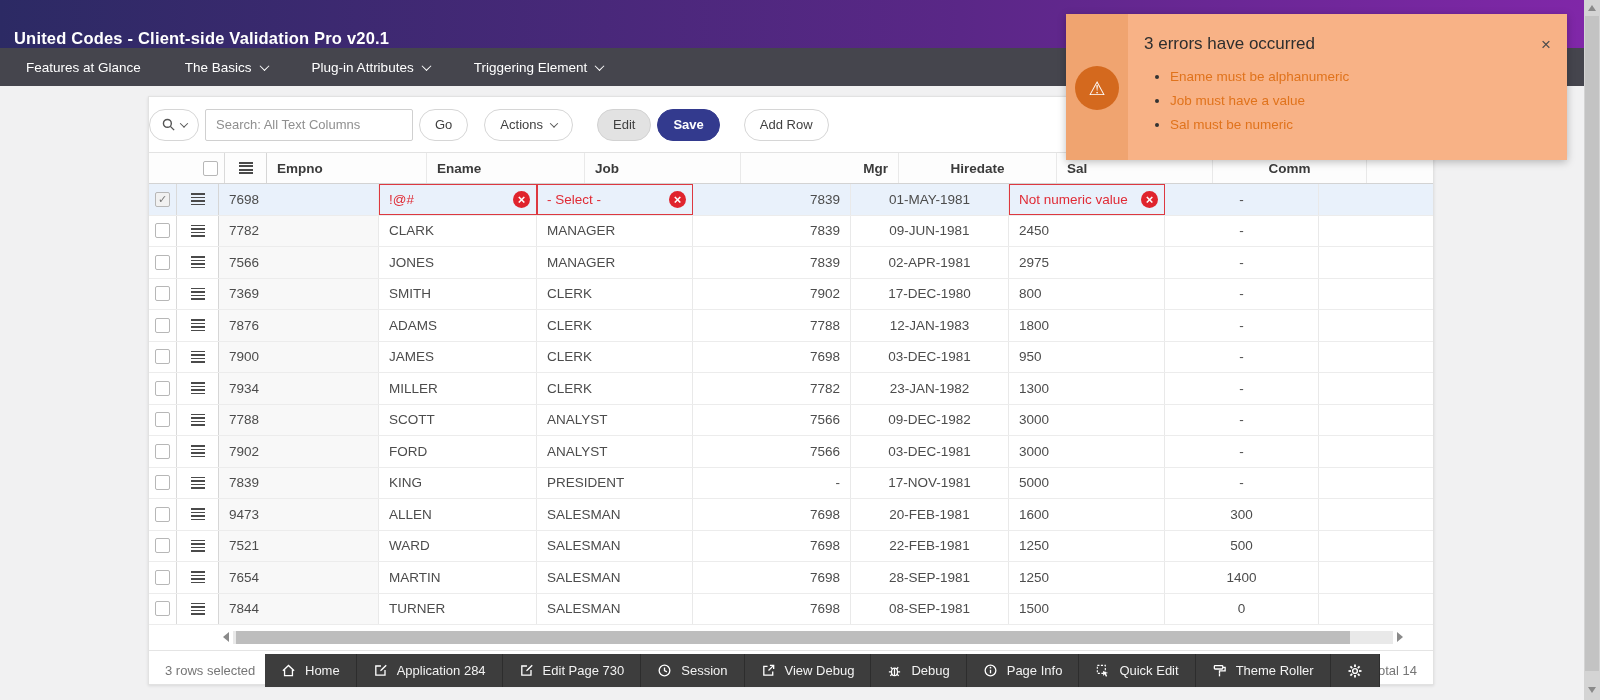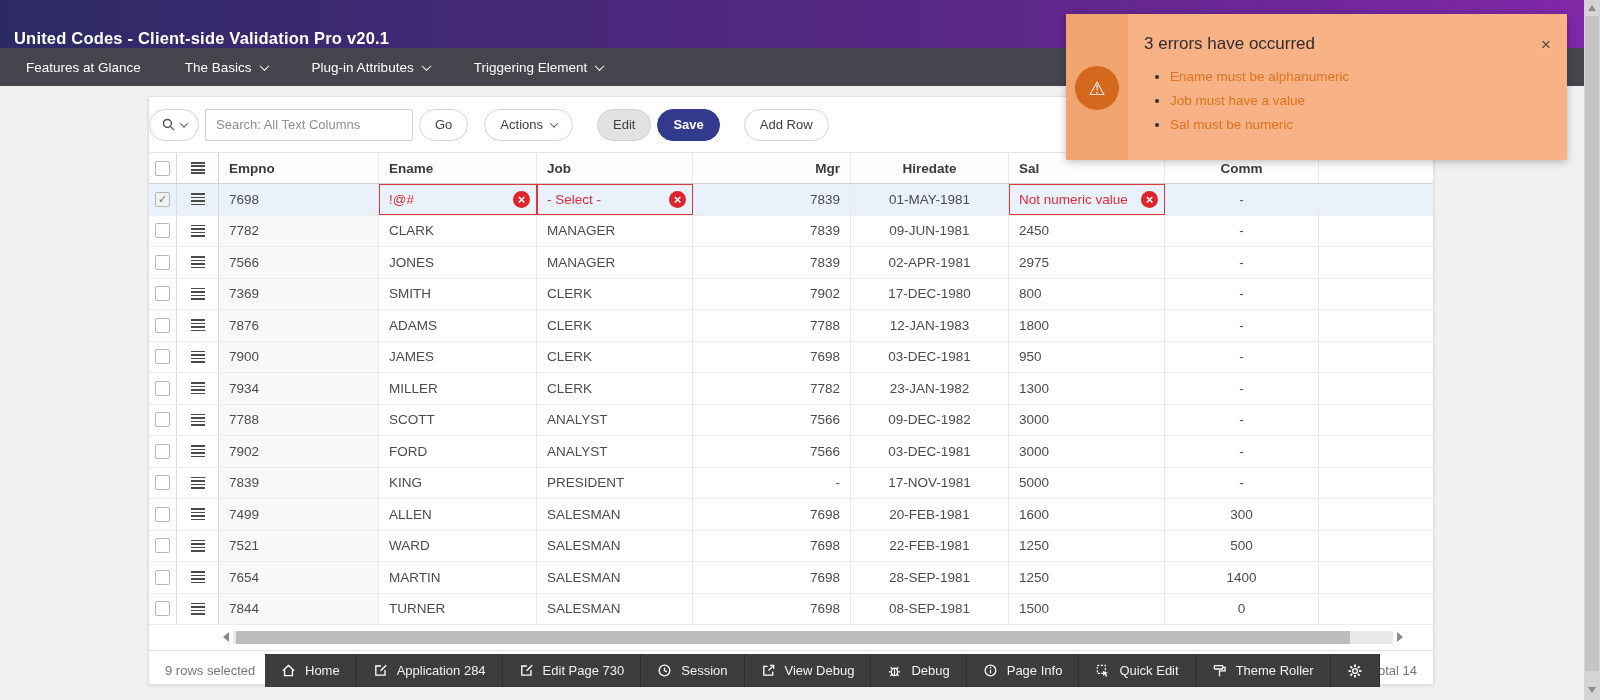--- a/index.html
+++ b/index.html
@@ -34,21 +34,21 @@
   .pill.icon-only { padding:0 11px; gap:5px; }
   .pill .chev { border-color:#555; width:6px; height:6px; }
   .pill.gray { background:#e2e2e2; border-color:#d2d2d2; }
   .pill.primary { background:#333a8e; border-color:#333a8e; color:#fff; font-weight:bold; }
   .search-input { width:208px; height:32px; border:1px solid #d0d0d0; border-radius:2px;
     margin-left:6px; padding:0 10px; font-size:13px; color:#555; font-family:"Liberation Sans",sans-serif; }
   .search-input::placeholder { color:#8f8f8f; }
   .sp6 { width:6px; } .sp16 { width:16px; } .sp24 { width:24px; }
   
   .grid-header { display:flex; height:32px; border-top:1px solid #e3e3e3; border-bottom:1px solid #d3d3d3;
-    background:#fdfdfd; font-weight:bold; color:#3b3b3b; font-size:13.5px; }
+    background:#fdfdfd; font-weight:bold; color:#3b3b3b; font-size:13.5px;padding-left:48px; }
   .cell { height:100%; display:flex; align-items:center; padding:0 10px;
     border-right:1px solid #e9e9e9; overflow:hidden; white-space:nowrap; position:relative; }
   .c-sel { width:28px; padding:0; justify-content:center; border-right-color:#dadada; }
   .c-menu { width:42px; padding:0; justify-content:center; border-right-color:#d6d6d6; }
   .c-empno { width:160px; } .c-ename { width:158px; } .c-job { width:156px; }
   .c-mgr { width:158px; justify-content:flex-end; }
   .c-hiredate { width:158px; justify-content:center; }
   .c-sal { width:156px; } .c-comm { width:154px; justify-content:center; }
   .c-fill { flex:1; border-right:none; }
   .row { display:flex; height:31.5px; border-bottom:1px solid #ececec; background:#fff; font-size:13.5px; color:#4c4c4c; }
@@ -568,21 +568,21 @@
     </div>
     <div class="cell c-menu">
       <span class="burger">
             <i></i>
             <i></i>
             <i></i>
             <i></i>
           </span>
     </div>
     <div class="cell c-empno">
-          <span class="val">7499</span>
+          <span class="val">9473</span>
         </div>
     <div class="cell c-ename">
           <span class="val">ALLEN</span>
         </div>
     <div class="cell c-job">
           <span class="val">SALESMAN</span>
         </div>
     <div class="cell c-mgr">
           <span class="val">7698</span>
         </div>
@@ -709,21 +709,21 @@
 
   <div class="hscroll">
     <span class="tri tri-left"></span>
     <div class="hs-track">
       <div class="hs-thumb"></div>
     </div>
     <span class="tri tri-right"></span>
   </div>
 
   <div class="gfooter">
-    <span>9 rows selected</span>
+    <span>3 rows selected</span>
     <span>Total 14</span>
   </div>
 </div>
 
 <div class="devbar">
   <div class="dev-item">
     <svg width="15" height="15" viewBox="0 0 16 16" fill="none" stroke="#fff" stroke-width="1.4">
         <path d="M2 8.2 L8 2.6 L14 8.2"></path>
         <path d="M3.8 7 V13.4 H12.2 V7"></path>
       </svg>

